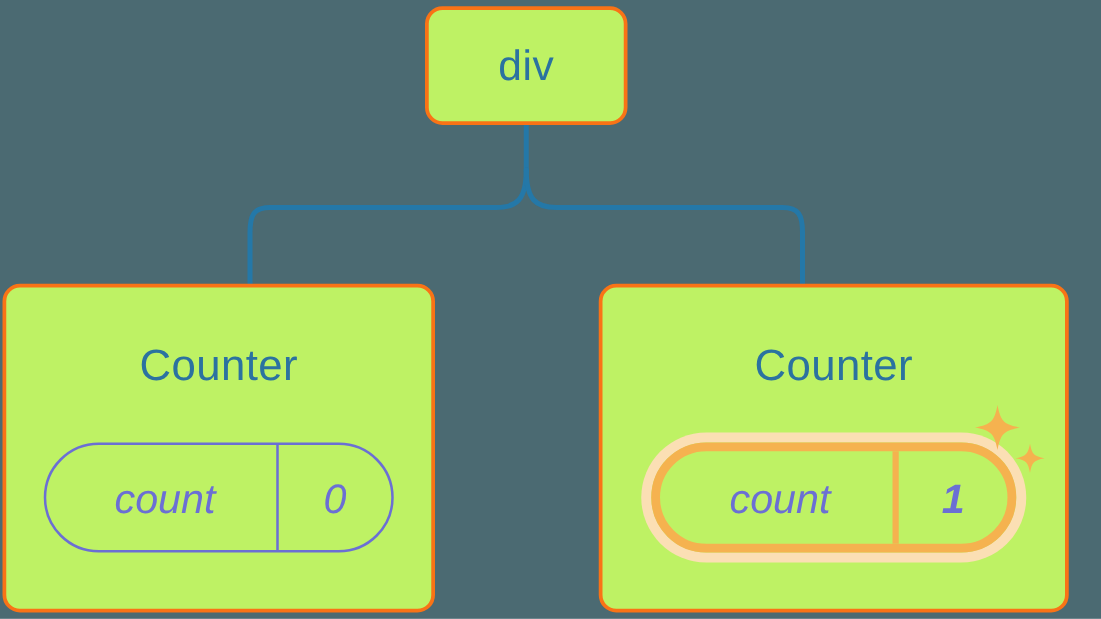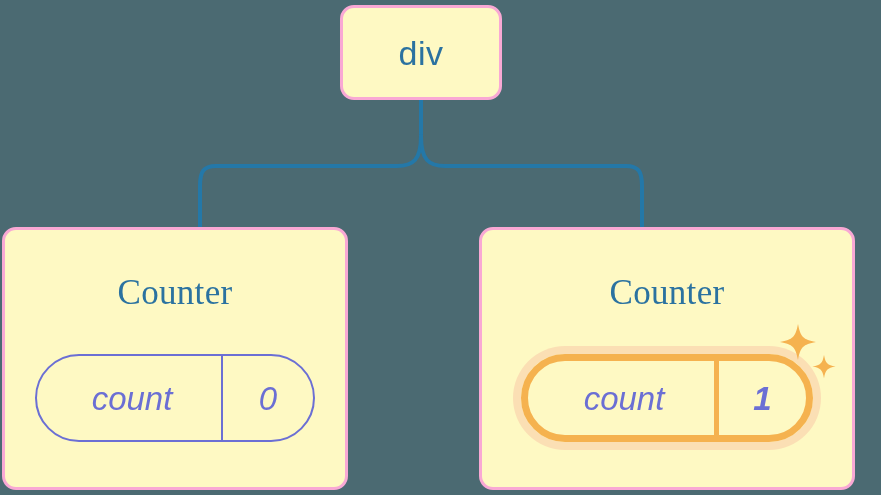--- a/index.html
+++ b/index.html
@@ -24,22 +24,22 @@
     position: absolute;
     left: 0;
     top: 0;
     width: 881px;
     height: 495px;
   }
 
   
   .node {
     position: absolute;
-    background: #fef9c3;
-    border: 3px solid #f9a8d4;
+    background: #bef264;
+    border: 3px solid #f97316;
     border-radius: 14px;
     box-sizing: border-box;
   }
 
   #root-node {
     left: 340px;
     top: 5px;
     width: 162px;
     height: 95px;
     display: flex;
@@ -74,21 +74,20 @@
     flex-direction: column;
     align-items: center;
     padding-top: 45px;
     box-sizing: border-box;
   }
   .child-title {
     font-size: 35px;
     color: #2b72a0;
     line-height: 1;
     letter-spacing: 0.3px;
-    font-family: Liberation Serif, serif;
   }
 
   
   .pill-wrap {
     position: relative;
     margin-top: 44px;
     display: flex;
     align-items: center;
     justify-content: center;
     font-style: italic;

